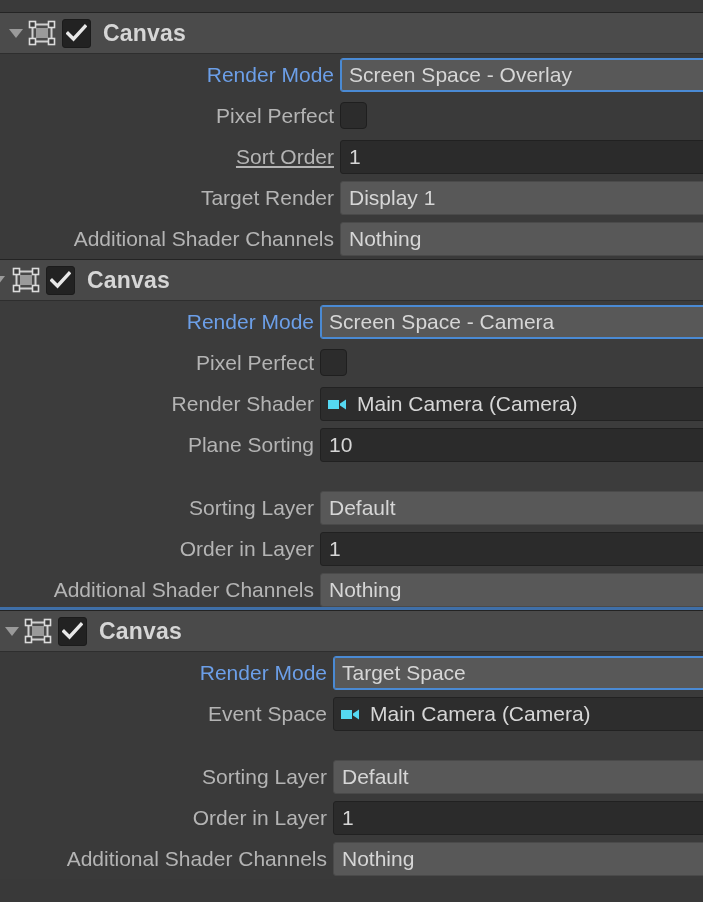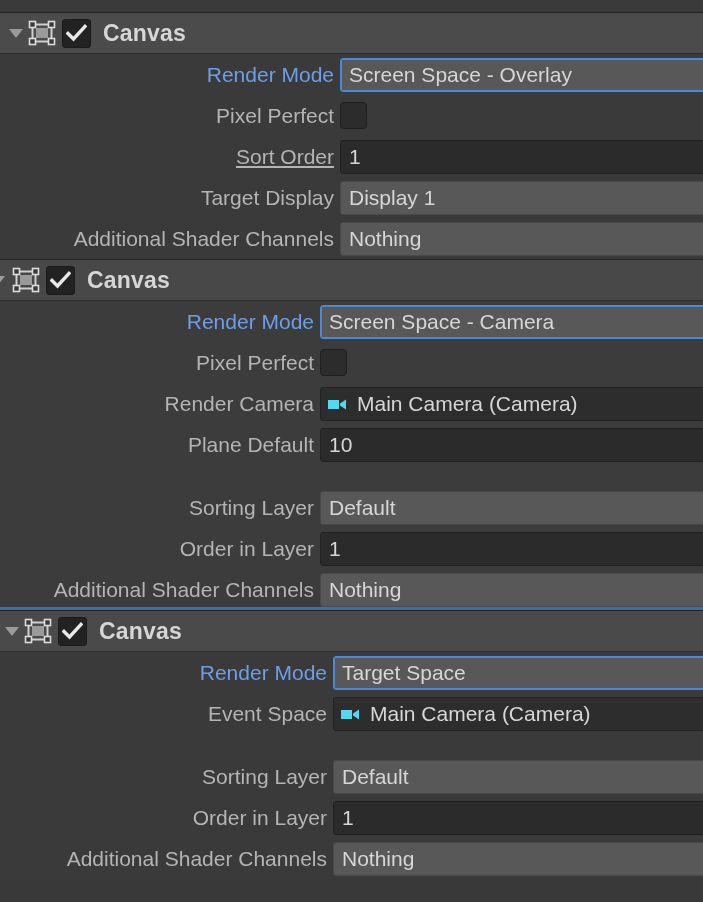--- a/index.html
+++ b/index.html
@@ -168,21 +168,21 @@
         </div>
         <div class="row">
           <div class="plabel" style="width: 340px; text-decoration: underline;">Sort Order</div>
           <div class="pfield">
             <div class="ctl input" style="width: 373px;">
               <span>1</span>
             </div>
           </div>
         </div>
         <div class="row">
-          <div class="plabel" style="width: 340px;">Target Display</div>
+          <div class="plabel" style="width: 340px;">Target Render</div>
           <div class="pfield">
             <div class="ctl popup" style="width: 373px;">
               <span>Display 1</span>
             </div>
           </div>
         </div>
         <div class="row">
           <div class="plabel" style="width: 340px;">Additional Shader Channels</div>
           <div class="pfield">
             <div class="ctl popup" style="width: 373px;">
@@ -222,35 +222,35 @@
             </div>
           </div>
         </div>
         <div class="row">
           <div class="plabel" style="width: 320px;">Pixel Perfect</div>
           <div class="pfield">
             <span class="cb"></span>
           </div>
         </div>
         <div class="row">
-          <div class="plabel" style="width: 320px;">Render Camera</div>
+          <div class="plabel" style="width: 320px;">Render Shader</div>
           <div class="pfield">
             <div class="ctl objref" style="width: 393px;">
               <span style="display: inline-flex; margin-right: 4px;">
                 <svg class="cam-icon" width="22" height="16" viewBox="0 0 22 16">
                   <rect x="1" y="4" width="11" height="9" fill="#55d8f2"></rect>
                   <path d="M13 7.5 L19 3.5 L19 13.5 L13 9.5 Z" fill="#55d8f2"></path>
                 </svg>
               </span>
               <span>Main Camera (Camera)</span>
             </div>
           </div>
         </div>
         <div class="row">
-          <div class="plabel" style="width: 320px;">Plane Default</div>
+          <div class="plabel" style="width: 320px;">Plane Sorting</div>
           <div class="pfield">
             <div class="ctl input" style="width: 393px;">
               <span>10</span>
             </div>
           </div>
         </div>
         <div class="row spacer"></div>
         <div class="row">
           <div class="plabel" style="width: 320px;">Sorting Layer</div>
           <div class="pfield">

